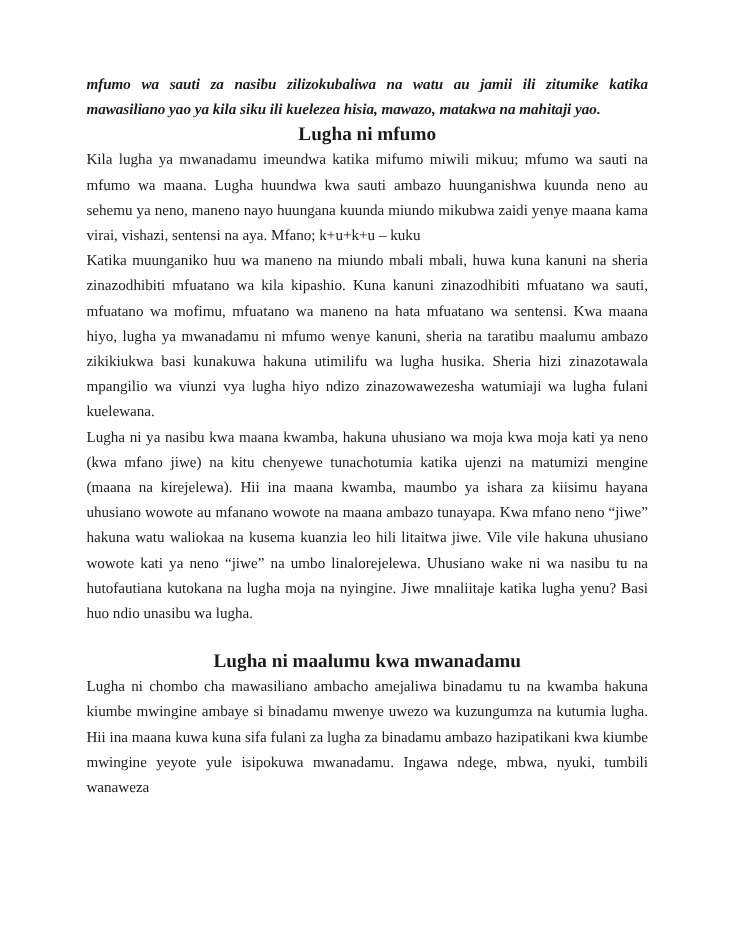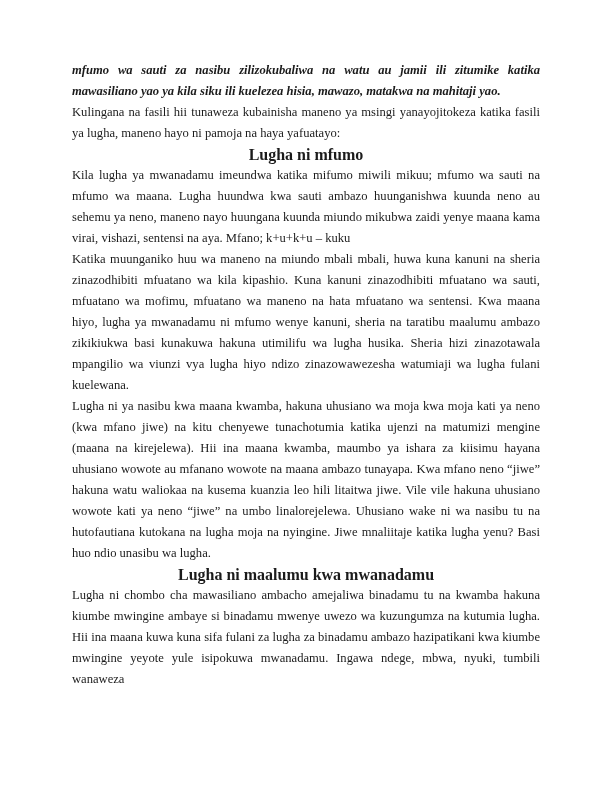--- a/index.html
+++ b/index.html
@@ -36,30 +36,29 @@
   }
   .heading {
     margin: 0;
     padding: 0;
     font-size: 16px;
     line-height: 21px;
     font-weight: bold;
     text-align: center;
   }
   .gap-a { margin-top: 14px; }
-  .gap-b { }
+  .gap-b { margin-top: 19px; }
 </style>
 </head>
 <body>
 
 <div class="page">
 
   <p class="para lead-bold">mfumo wa sauti za nasibu zilizokubaliwa na watu au jamii ili zitumike katika mawasiliano yao ya kila siku ili kuelezea hisia, mawazo, matakwa na mahitaji yao.</p>
 
-  <p class="para">Kulingana na fasili hii tunaweza kubainisha maneno ya msingi yanayojitokeza katika fasili ya lugha, maneno hayo ni pamoja na haya yafuatayo:</p>
 
   <h2 class="heading">Lugha ni mfumo</h2>
 
   <p class="para">Kila lugha ya mwanadamu imeundwa katika mifumo miwili mikuu; mfumo wa sauti na mfumo wa maana. Lugha huundwa kwa sauti ambazo huunganishwa kuunda neno au sehemu ya neno, maneno nayo huungana kuunda miundo mikubwa zaidi yenye maana kama virai, vishazi, sentensi na aya. Mfano; k+u+k+u – kuku</p>
 
 
   <p class="para">Katika muunganiko huu wa maneno na miundo mbali mbali, huwa kuna kanuni na sheria zinazodhibiti mfuatano wa kila kipashio. Kuna kanuni zinazodhibiti mfuatano wa sauti, mfuatano wa mofimu, mfuatano wa maneno na hata mfuatano wa sentensi. Kwa maana hiyo, lugha ya mwanadamu ni mfumo wenye kanuni, sheria na taratibu maalumu ambazo zikikiukwa basi kunakuwa hakuna utimilifu wa lugha husika. Sheria hizi zinazotawala mpangilio wa viunzi vya lugha hiyo ndizo zinazowawezesha watumiaji wa lugha fulani kuelewana.</p>
 
 
   <p class="para">Lugha ni ya nasibu kwa maana kwamba, hakuna uhusiano wa moja kwa moja kati ya neno (kwa mfano jiwe) na kitu chenyewe tunachotumia katika ujenzi na matumizi mengine (maana na kirejelewa). Hii ina maana kwamba, maumbo ya ishara za kiisimu hayana uhusiano wowote au mfanano wowote na maana ambazo tunayapa. Kwa mfano neno “jiwe” hakuna watu waliokaa na kusema kuanzia leo hili litaitwa jiwe. Vile vile hakuna uhusiano wowote kati ya neno “jiwe” na umbo linalorejelewa. Uhusiano wake ni wa nasibu tu na hutofautiana kutokana na lugha moja na nyingine. Jiwe mnaliitaje katika lugha yenu? Basi huo ndio unasibu wa lugha.</p>

